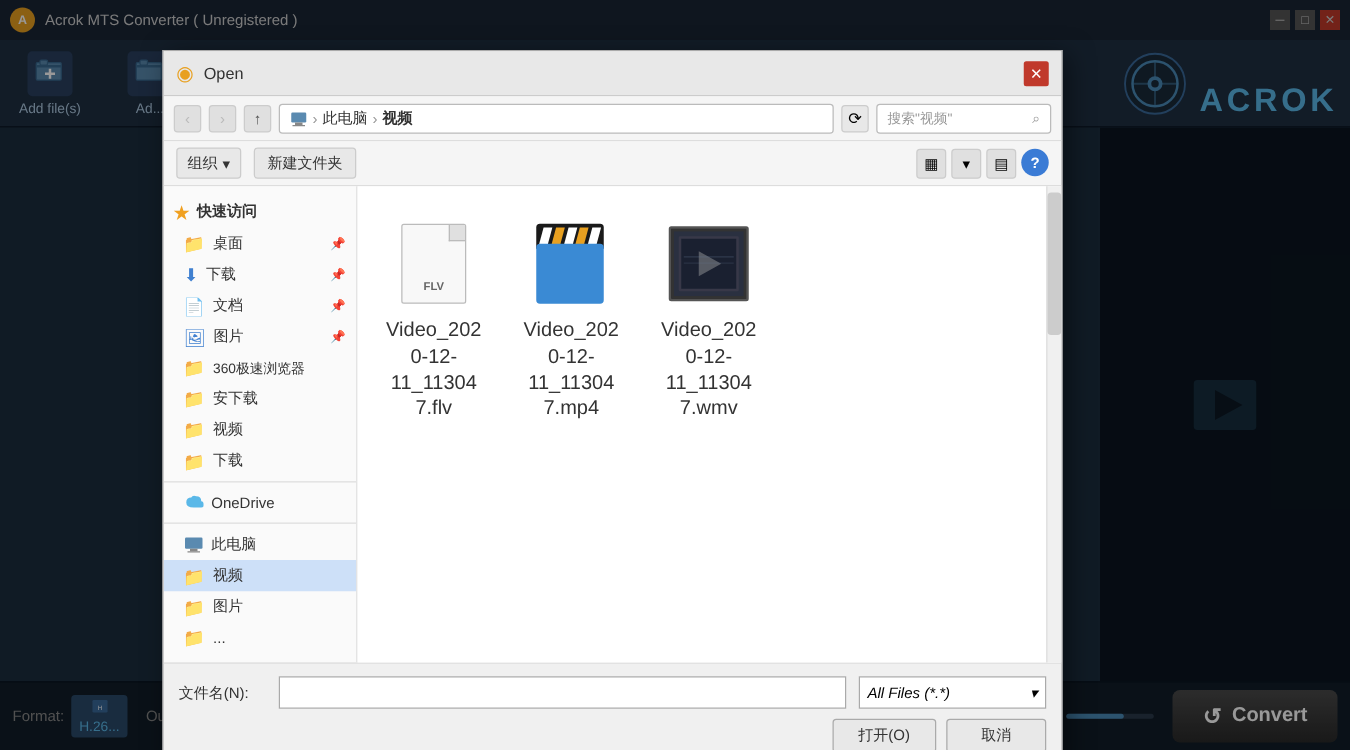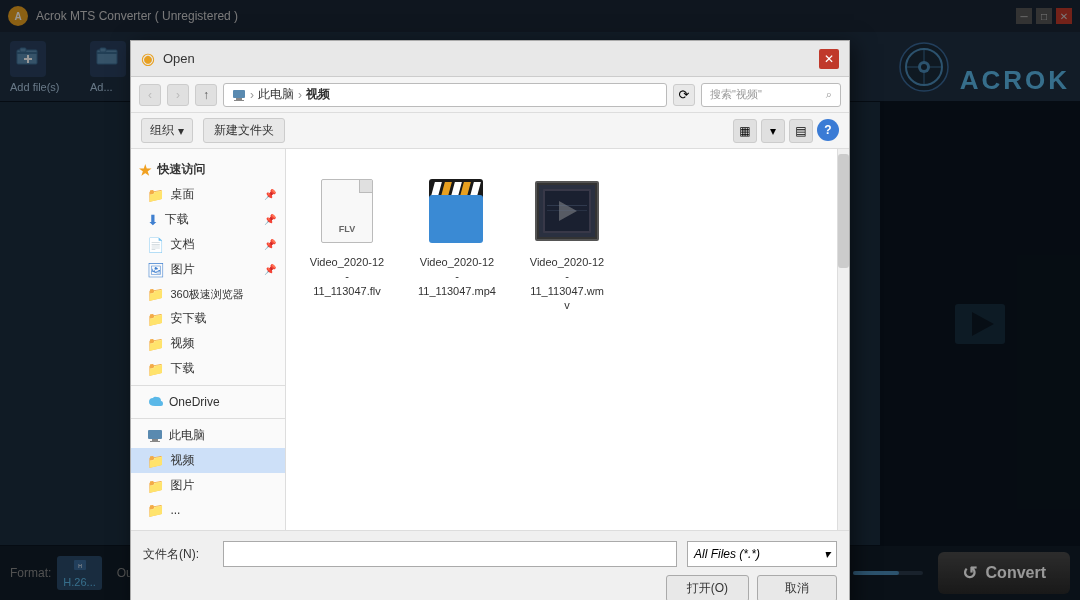--- a/index.html
+++ b/index.html
@@ -74,20 +74,21 @@
       display: flex;
       align-items: center;
       padding: 0 10px;
       gap: 20px;
       border-bottom: 1px solid #0a1520;
       flex-shrink: 0;
     }
     .toolbar-btn {
       display: flex;
       flex-direction: column;
+      align-items: center;
       gap: 4px;
       cursor: pointer;
       color: #adc8e0;
       font-size: 11px;
       min-width: 60px;
     }
     .toolbar-icon {
       width: 36px;
       height: 36px;
       background: #2a4060;
@@ -422,21 +423,21 @@
       border-radius: 4px;
     }
     .file-icon-container {
       width: 64px;
       height: 80px;
       display: flex;
       align-items: center;
       justify-content: center;
     }
     .file-name {
-      font-size: 11px;
+      font-size: 16px;
       color: #333;
       text-align: center;
       word-break: break-all;
       line-height: 1.3;
     }
 
     
     .blank-file-icon {
       width: 52px;
       height: 64px;

